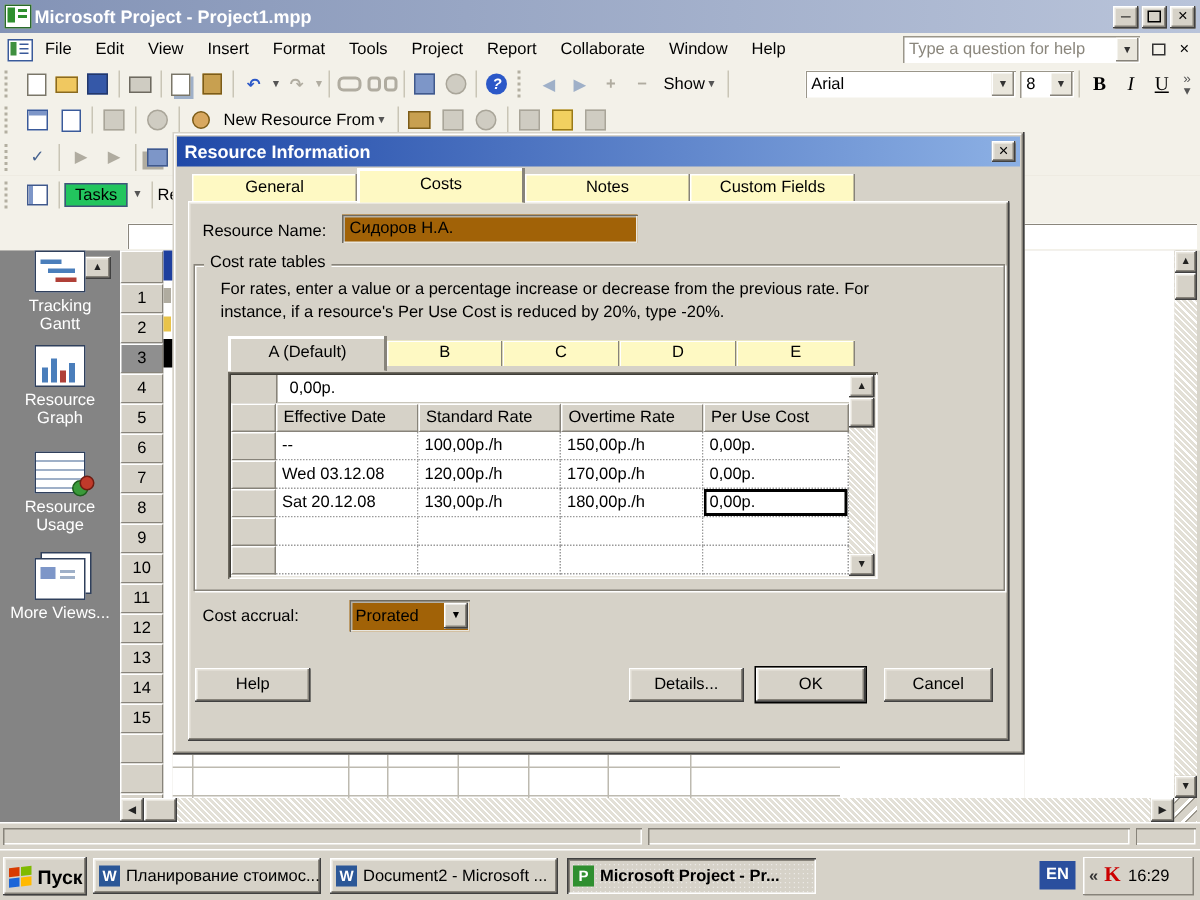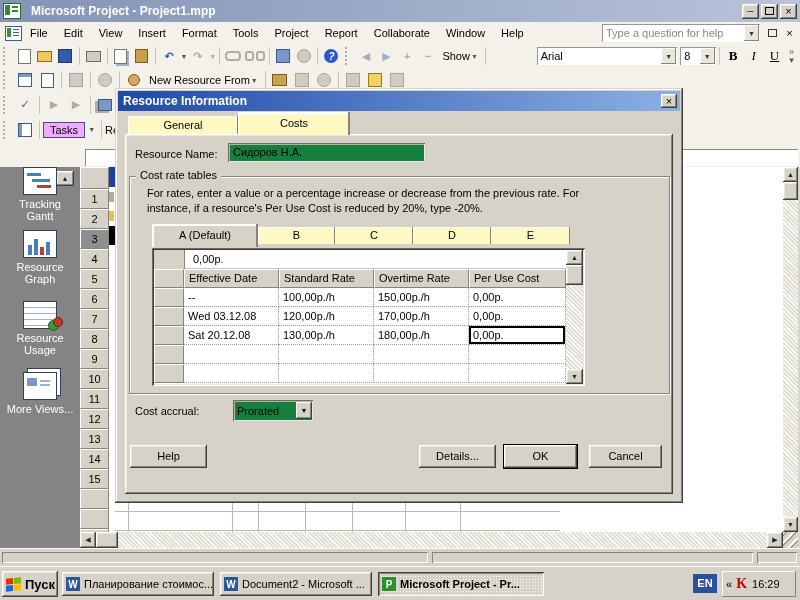--- a/index.html
+++ b/index.html
@@ -3,24 +3,24 @@
 <meta charset="utf-8">
 <style>
   html,body{margin:0;padding:0;}
   #screen{position:relative;width:800px;height:600px;background:#d8d5cb;overflow:hidden;
           font-family:"Liberation Sans","DejaVu Sans",sans-serif;font-size:11px;color:#000;}
   .abs{position:absolute;}
   .flex{display:flex;align-items:center;}
   
   .btn3{background:#d6d2c8;box-shadow:inset -1px -1px 0 #404040,inset 1px 1px 0 #fff,inset -2px -2px 0 #87837a,inset 2px 2px 0 #e9e6de;}
   .raised{box-shadow:inset -1px -1px 0 #87837a,inset 1px 1px 0 #fff;}
-  .field{background:#15803d;box-shadow:inset 1px 1px 0 #6e6a60,inset -1px -1px 0 #e9e6de,inset 2px 2px 0 #b5b1a7;}
+  .field{background:#a16207;box-shadow:inset 1px 1px 0 #6e6a60,inset -1px -1px 0 #e9e6de,inset 2px 2px 0 #b5b1a7;}
   
   #titlebar{left:0;top:0;width:800px;height:22px;background:linear-gradient(90deg,#8393b6,#b9c4da);}
-  #titlebar .ttl{color:#fff;font-weight:bold;font-size:12px;margin-left:10px;}
+  #titlebar .ttl{color:#fff;font-weight:bold;font-size:12px;margin-left:2px;}
   .winbtn{width:17px;height:15px;display:flex;align-items:center;justify-content:center;font-size:9px;line-height:1;}
   
   .band{left:0;width:800px;background:#f3f1e9;border-bottom:1px solid #ddd9cb;}
   .menuitem{padding:3px 8px;}
   .grip{width:5px;height:18px;border-left:2px dotted #b3afa1;margin:0 4px 0 3px;}
   .tbtn{width:20px;height:20px;display:flex;align-items:center;justify-content:center;margin:0 1px;}
   .tsep{width:1px;height:18px;background:#c9c5b6;margin:0 3px;}
   .dd{font-size:7px;color:#555;margin-left:1px;}
   .gray{color:#b0aca0;}
   .combo{background:#fff;height:18px;box-shadow:inset 1px 1px 0 #9a968a;display:flex;align-items:center;}
@@ -281,21 +281,21 @@
         <i class="ib" style="width:12px;height:10px;background:#7d96c8;border:1px solid #40598c;box-shadow:-3px 2px 0 #b0aca0;"></i>
       </span>
   </div>
 
   <div class="abs band flex" style="top:117px;height:25px;">
     <span class="grip"></span>
     <span class="tbtn">
         <i class="ib icon-blue" style="background:#fff;box-shadow:inset 3px 0 0 #7d96c8;"></i>
       </span>
     <span class="tsep"></span>
-    <span class="flex" style="border:1px solid #41537c;padding:1px 6px;background:#f0abfc;">
+    <span class="flex" style="border:1px solid #41537c;padding:1px 6px;background:#22c55e;">
       <span>Tasks</span>
     </span>
     <span class="dd" style="margin:0 3px;">▼</span>
     <span class="tsep"></span>
     <span>Res</span>
   </div>
 
   <div class="abs" style="left:0;top:142px;width:800px;height:25px;background:#f3f1e9;"></div>
 
   <div class="abs" style="left:85px;top:149px;width:713px;height:17px;background:#fff;box-shadow:inset 1px 1px 0 #8a867c;"></div>
@@ -411,20 +411,22 @@
   <div class="abs" id="dialog">
     <div class="abs flex" id="dlg-title">
       <span class="t">Resource Information</span>
       <span class="winbtn btn3" style="width:16px;height:14px;margin-right:3px;font-size:11px;color:#000;">
           <span>×</span>
         </span>
     </div>
 
     <div class="abs tab" style="left:13px;top:28px;width:110px;">General</div>
     <div class="abs tab active" style="left:123px;top:24px;width:112px;">Costs</div>
+    <div class="abs tab" style="left:235px;top:28px;width:110px;">Notes</div>
+    <div class="abs tab" style="left:345px;top:28px;width:110px;">Custom Fields</div>
 
     <div class="abs panel" style="left:10px;top:46px;width:548px;height:360px;background:#d6d2c8;"></div>
 
     <span class="abs" style="left:20px;top:60px;">Resource Name:</span>
     <div class="abs field" style="left:113px;top:55px;width:197px;height:19px;line-height:19px;padding-left:5px;box-sizing:border-box;">Сидоров Н.А.</div>
 
     <div class="abs group" style="left:14px;top:88px;width:539px;height:216px;">
       <span class="glabel">Cost rate tables</span>
     </div>
     <div class="abs" style="left:32px;top:99px;width:500px;">For rates, enter a value or a percentage increase or decrease from the previous rate. For</div>

